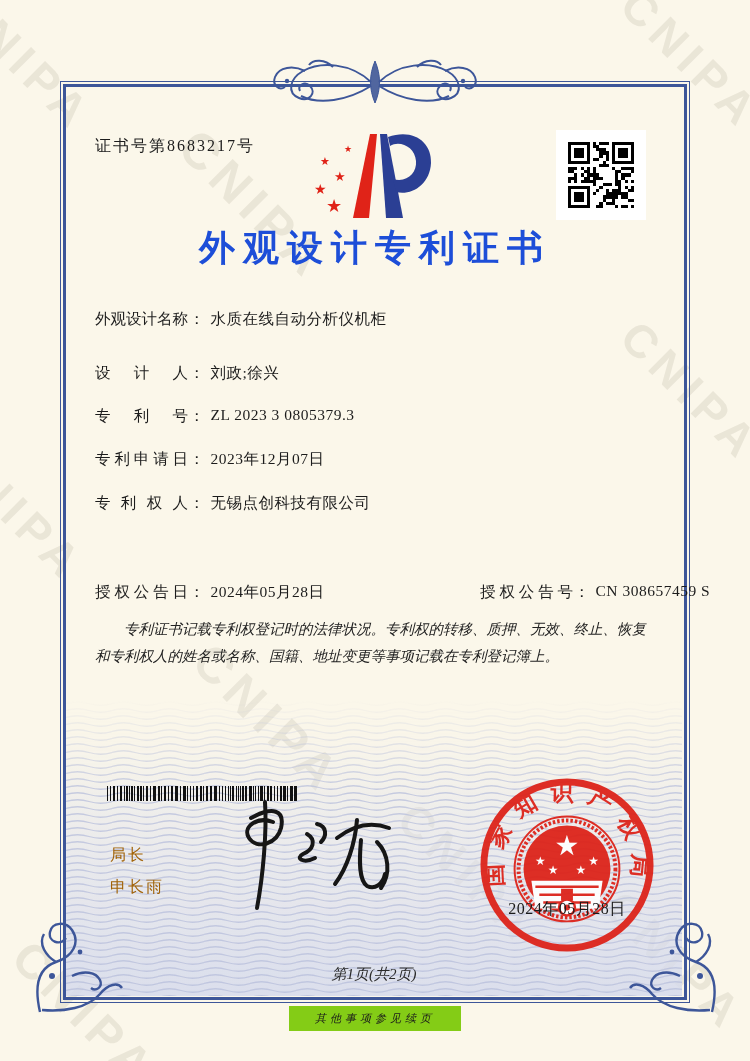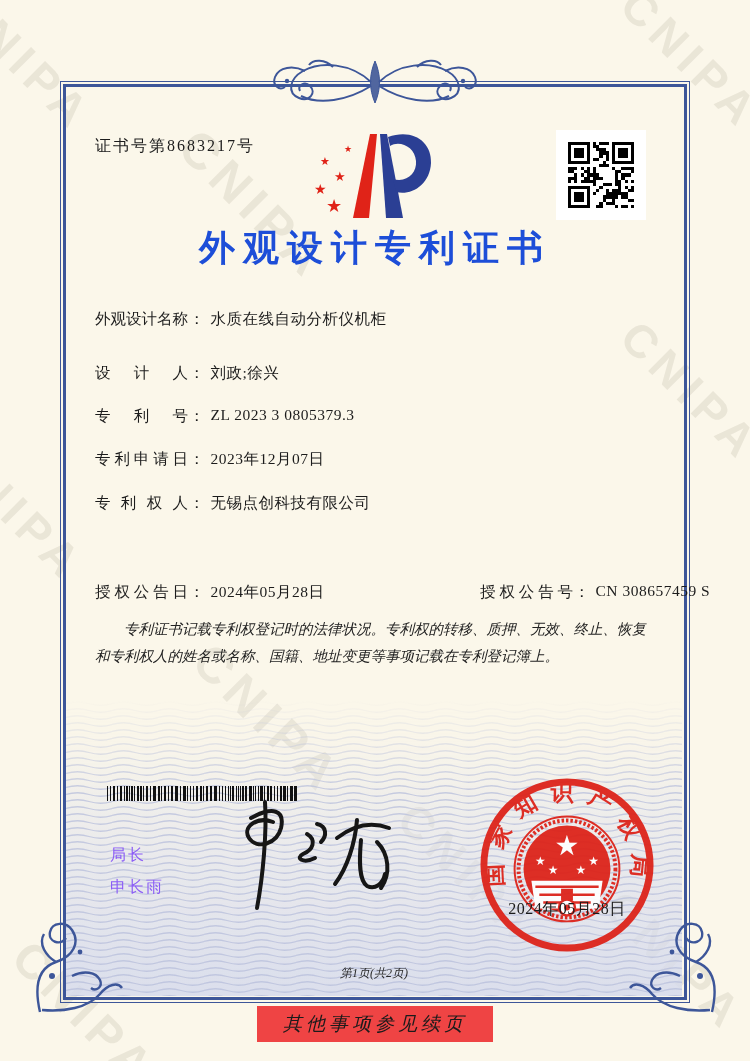--- a/index.html
+++ b/index.html
@@ -58,31 +58,31 @@
   .r5{top:493px;} .r6{top:536px;} .r7{top:582px;}
   .grant-no{position:absolute;left:385px;top:0;}
   
   .paras{position:absolute;left:95px;top:616px;width:560px;z-index:2;
          font-size:14.5px;line-height:27px;font-style:italic;color:#222;}
   .paras p{margin:0;text-indent:2em;}
   .paras p + p{margin-top:4px;}
   
   .barcode{position:absolute;left:107px;top:786px;z-index:2;}
   .signer{position:absolute;left:110px;z-index:2;font-size:16px;letter-spacing:2px;
-          font-family:"Liberation Sans","DejaVu Sans",sans-serif;color:#8b5cf6;}
+          font-family:"Liberation Sans","DejaVu Sans",sans-serif;color:#a16207;}
   .signer-title{top:845px;} .signer-name{top:877px;}
   .signature{position:absolute;left:215px;top:796px;z-index:2;}
   .seal{position:absolute;left:478px;top:776px;width:178px;height:178px;z-index:3;opacity:0.93;}
   .seal-date{position:absolute;left:478px;top:899px;width:178px;text-align:center;
              font-size:16px;color:#1b1b1b;z-index:4;letter-spacing:0.5px;}
   .page-footer{position:absolute;left:60px;top:965px;width:628px;text-align:center;
-               font-size:12px;font-style:italic;color:#2a2a2a;z-index:2;}
+               font-size:15px;font-style:italic;color:#2a2a2a;z-index:2;}
   .bottom-note{position:absolute;left:50%;top:1006px;transform:translateX(-50%);
-               background:#ef4444;padding:5px 26px;z-index:2;
-               font-size:19px;font-style:italic;letter-spacing:4px;color:#1b1b1b;}
+               background:#84cc16;padding:5px 26px;z-index:2;
+               font-size:11px;font-style:italic;letter-spacing:4px;color:#1b1b1b;}
 </style>
 </head>
 <body>
 
 <div class="page">
 
   <div class="wm wm1">CNIPA</div>
   <div class="wm wm2">CNIPA</div>
   <div class="wm wm3">CNIPA</div>
   <div class="wm wm4">CNIPA</div>

